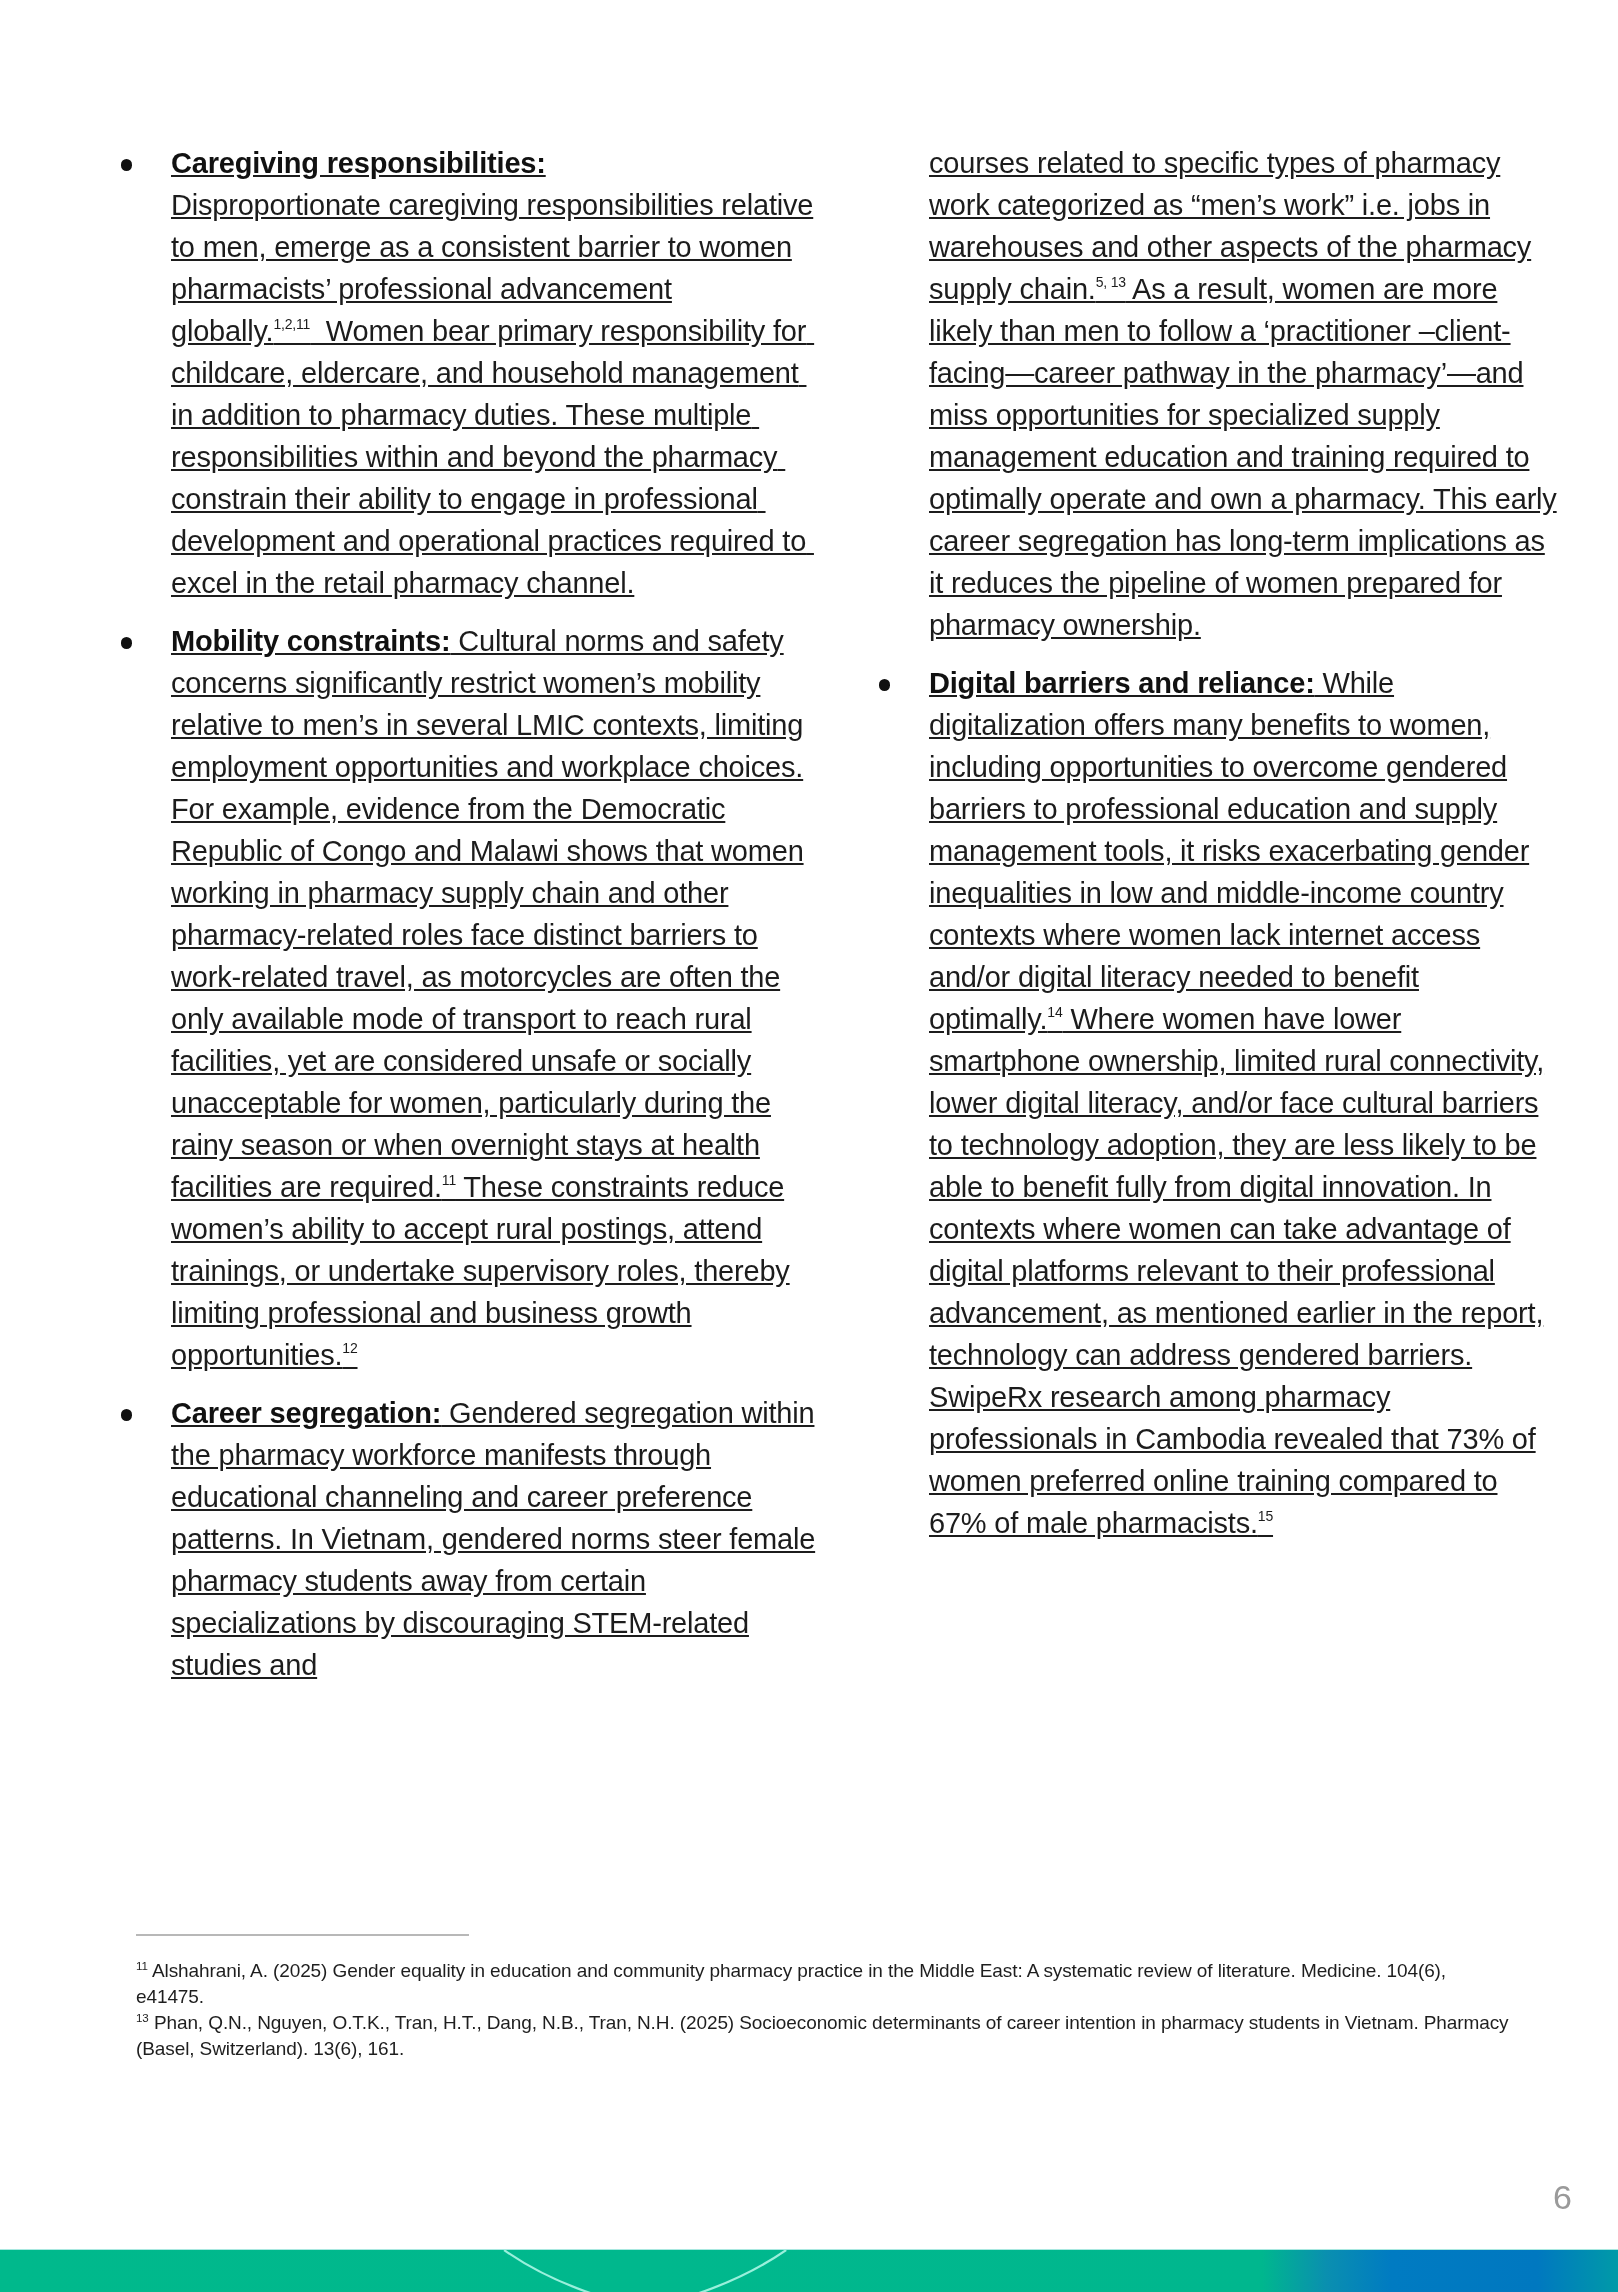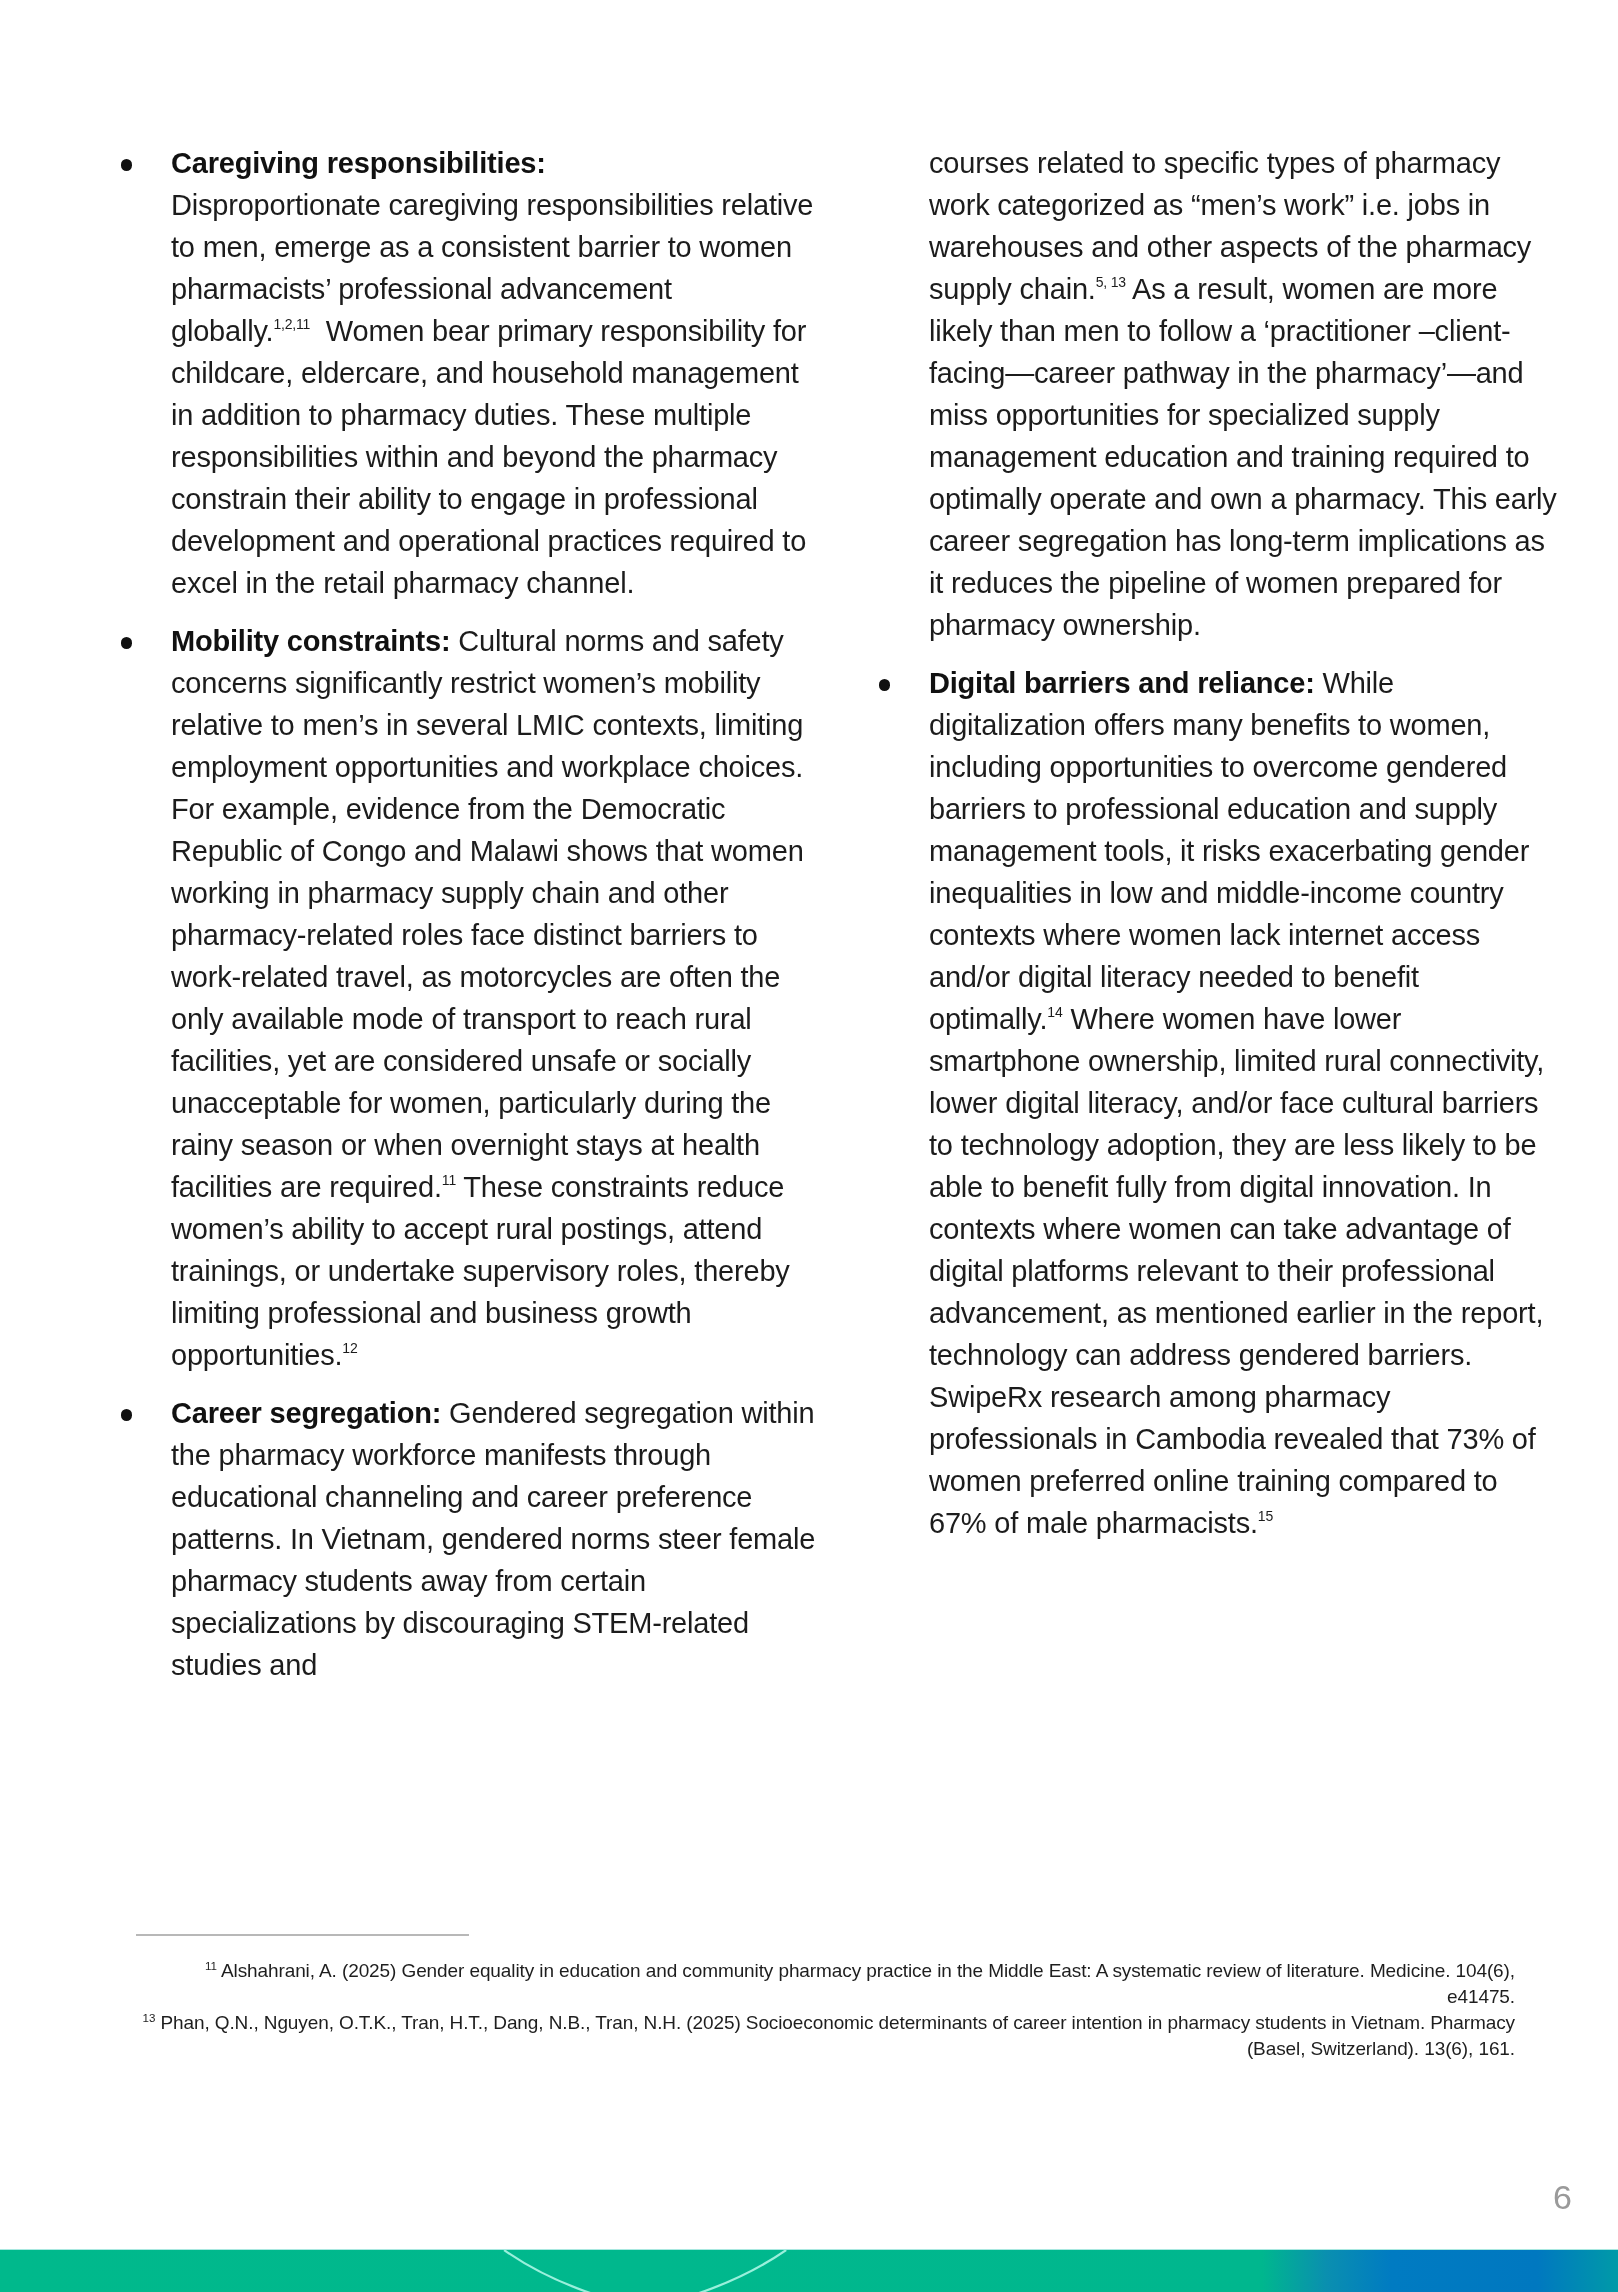--- a/index.html
+++ b/index.html
@@ -1,31 +1,31 @@
 <!DOCTYPE html>
 <html style="font-size:14.3px"><head>
 <meta charset="utf-8">
 <style>
   html, body { margin: 0; padding: 0; background: #ffffff; }
   body { width: 1618px; height: 2293px; position: relative; overflow: hidden;
          font-family: "Liberation Sans", "DejaVu Sans", sans-serif; color: #1c1c1c; }
-  .col { position: absolute; top: 142px; }
+  .col { position: absolute; top: 142px; text-decoration: underline; }
   .col-left { left: 118px; width: 699px; }
   .col-right { left: 876px; width: 681px; }
   .bullet-item { position: relative; padding-left: 53px; margin: 0 0 16px 0;
                  font-size: 29px; line-height: 42px; letter-spacing: -0.2px; }
   .bullet-item .dot { position: absolute; left: 2.7px; top: 17px; width: 11.6px; height: 11.6px;
                       border-radius: 50%; background: #111; }
   .bullet-item b { font-weight: 700; color: #111; }
   .para { font-size: 29px; line-height: 42px; letter-spacing: -0.2px; padding-left: 53px; margin: 0 0 16px 0; }
   sup { font-size: 14px; line-height: 0; vertical-align: 11.6px; }
   .fn-rule { position: absolute; left: 136px; top: 1934px; width: 333px; height: 1.8px; background: #b8b8b8; }
   .footnotes { position: absolute; left: 136px; top: 1958px; width: 1379px;
                font-size: 19px; line-height: 26px; color: #1e1e1e; letter-spacing: -0.1px; }
-  .footnotes p { margin: 0; text-align: right; }
+  .footnotes p { margin: 0; }
   .footnotes sup { font-size: 11.6px; vertical-align: 7.2px; }
   .footnotes i { font-style: italic; }
   .page-num { position: absolute; right: 46px; top: 2178px; font-size: 34px; color: #9a9a9a; font-weight: 300; }
   .band { position: absolute; left: 0; top: 2249px; width: 1618px; height: 44px;
           background: linear-gradient(90deg, #00b98c 0%, #00b78e 78%, #0a8fb0 82%, #007bc2 86%, #0078c0 95%, #009aa8 100%);
           border-top: 1.8px solid #a8e8e0; box-sizing: border-box; }
   .band svg { position: absolute; left: 0; top: 0; }
 </style>
 </head>
 <body>

